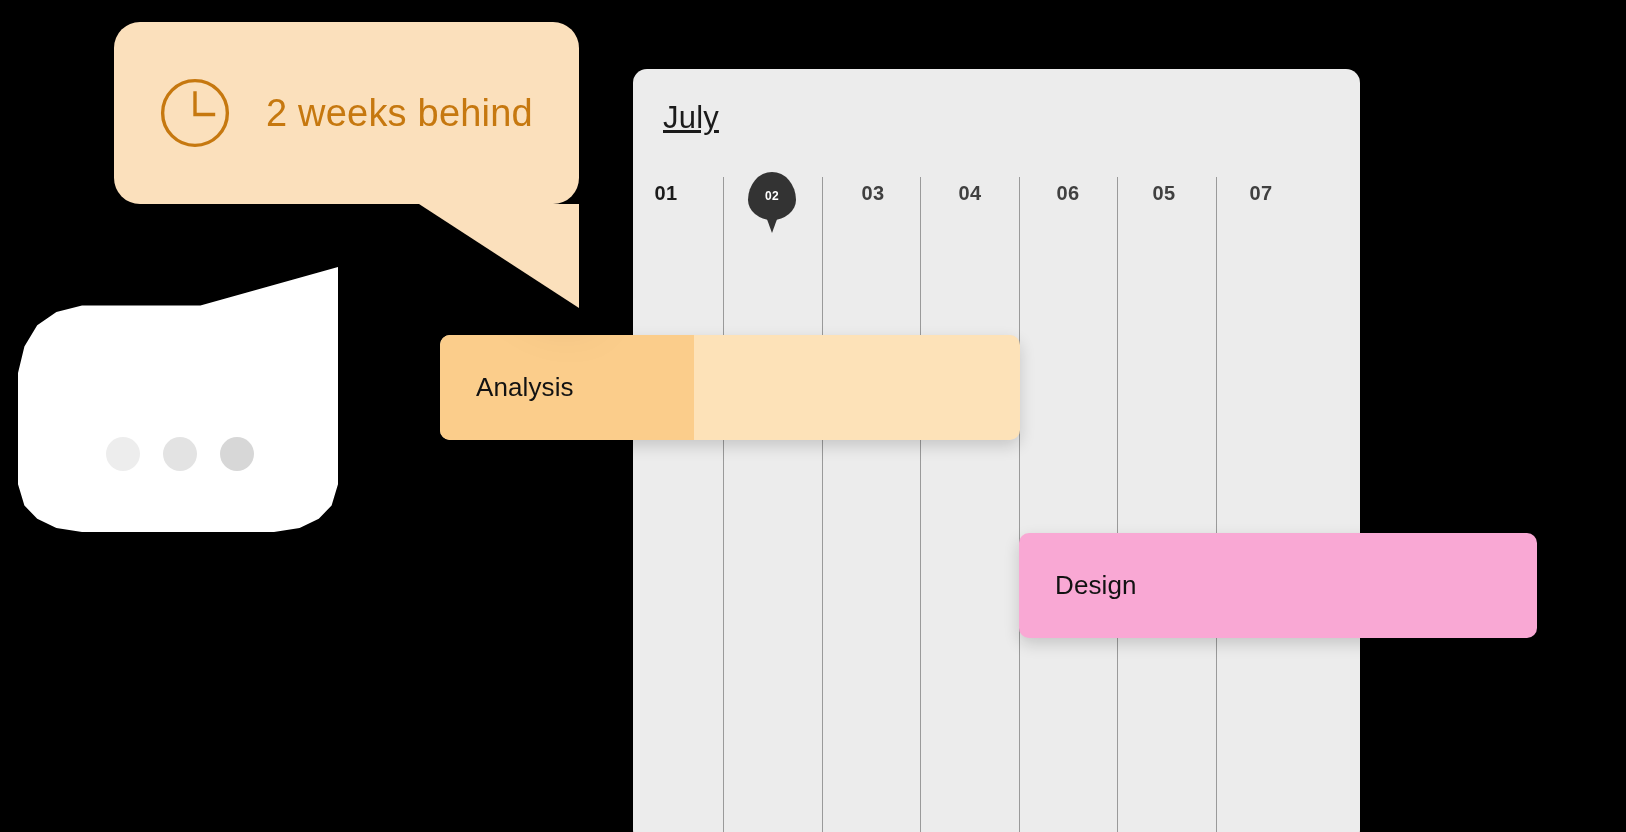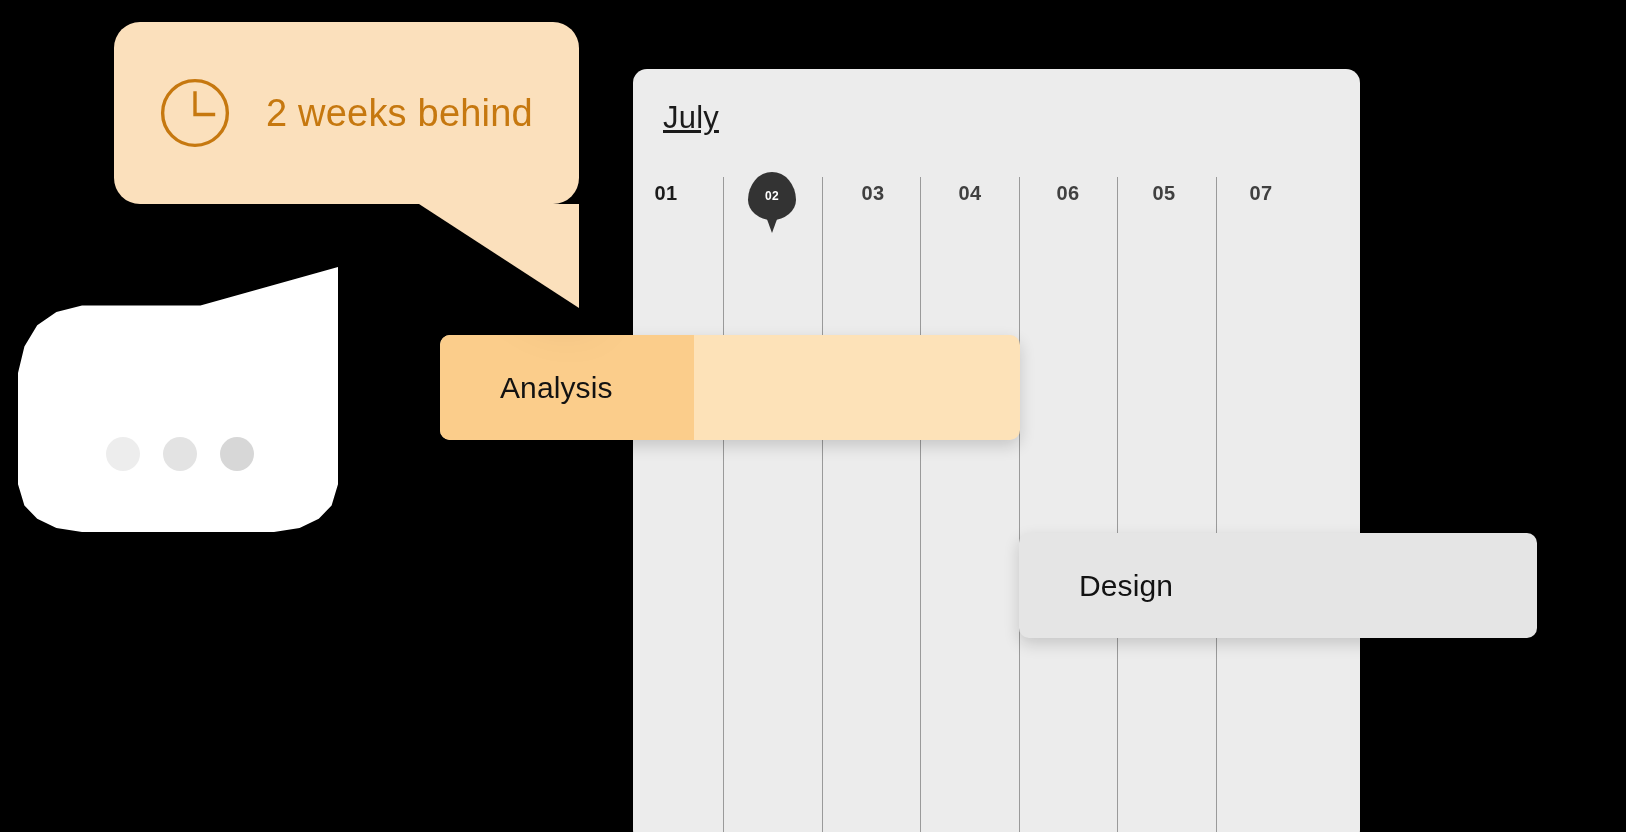--- a/index.html
+++ b/index.html
@@ -122,46 +122,45 @@
   }
   .task-bar .bar-fill {
     position: absolute;
     left: 0;
     top: 0;
     bottom: 0;
   }
   .task-bar .bar-label {
     position: relative;
     z-index: 2;
-    font-size: 30px;
+    font-size: 26px;
     color: #121212;
     padding-left: 36px;
     letter-spacing: 0.1px;
     white-space: nowrap;
-    margin-left: 24px;
   }
 
   #task-analysis {
     left: 440px;
     top: 335px;
     width: 580px;
     height: 105px;
     background: #FDE2B8;
   }
   #task-analysis .bar-fill {
     width: 254px;
     background: #FBCD8B;
   }
 
   #task-design {
     left: 1019px;
     top: 533px;
     width: 518px;
     height: 105px;
-    background: #e5e5e5;
+    background: #f9a8d4;
   }
   #task-design .bar-fill { width: 0; }
 
   
   .bubble-alert {
     position: absolute;
     left: 114px;
     top: 22px;
     width: 465px;
     height: 182px;

